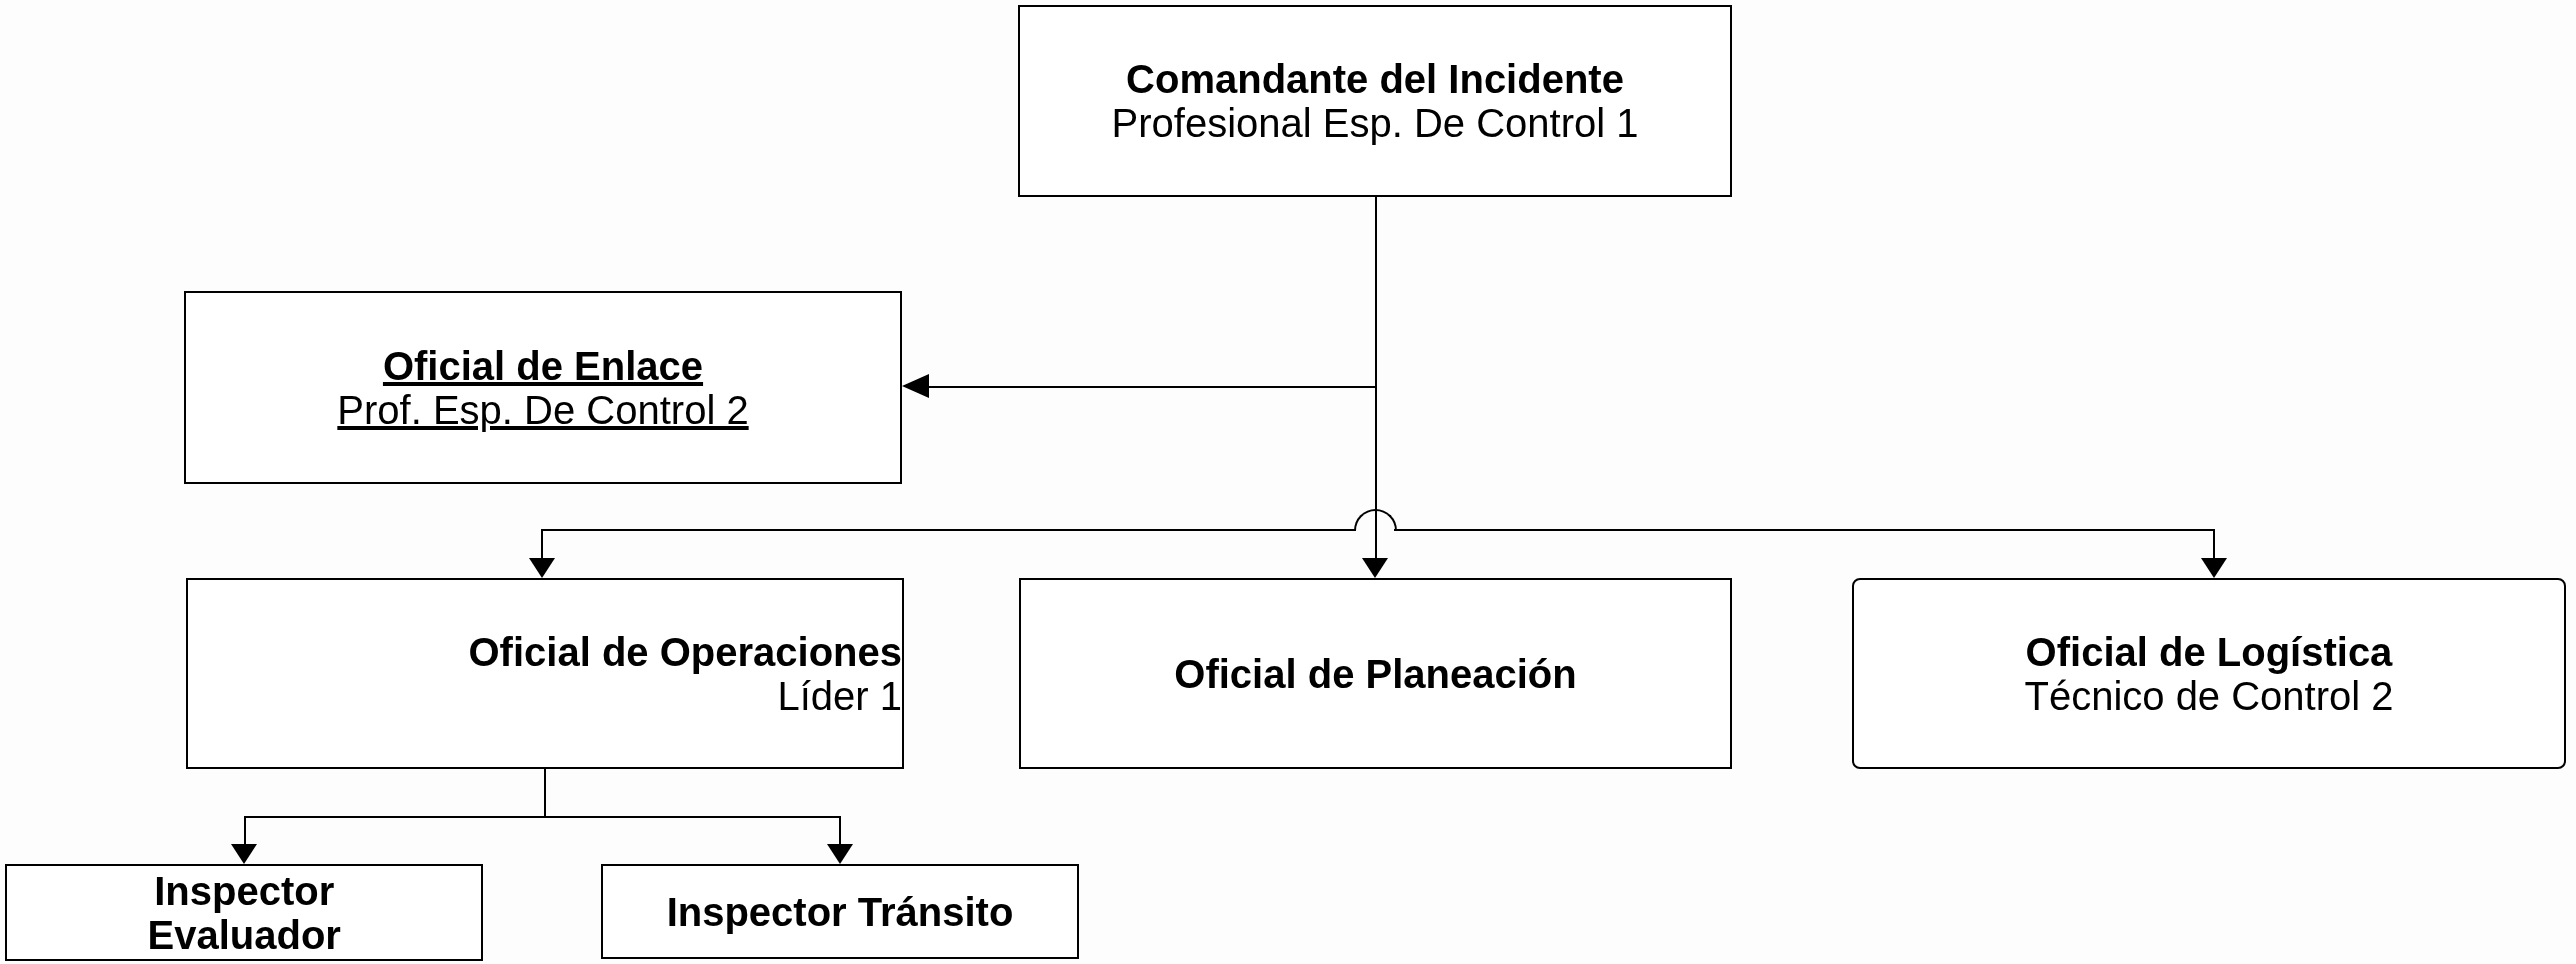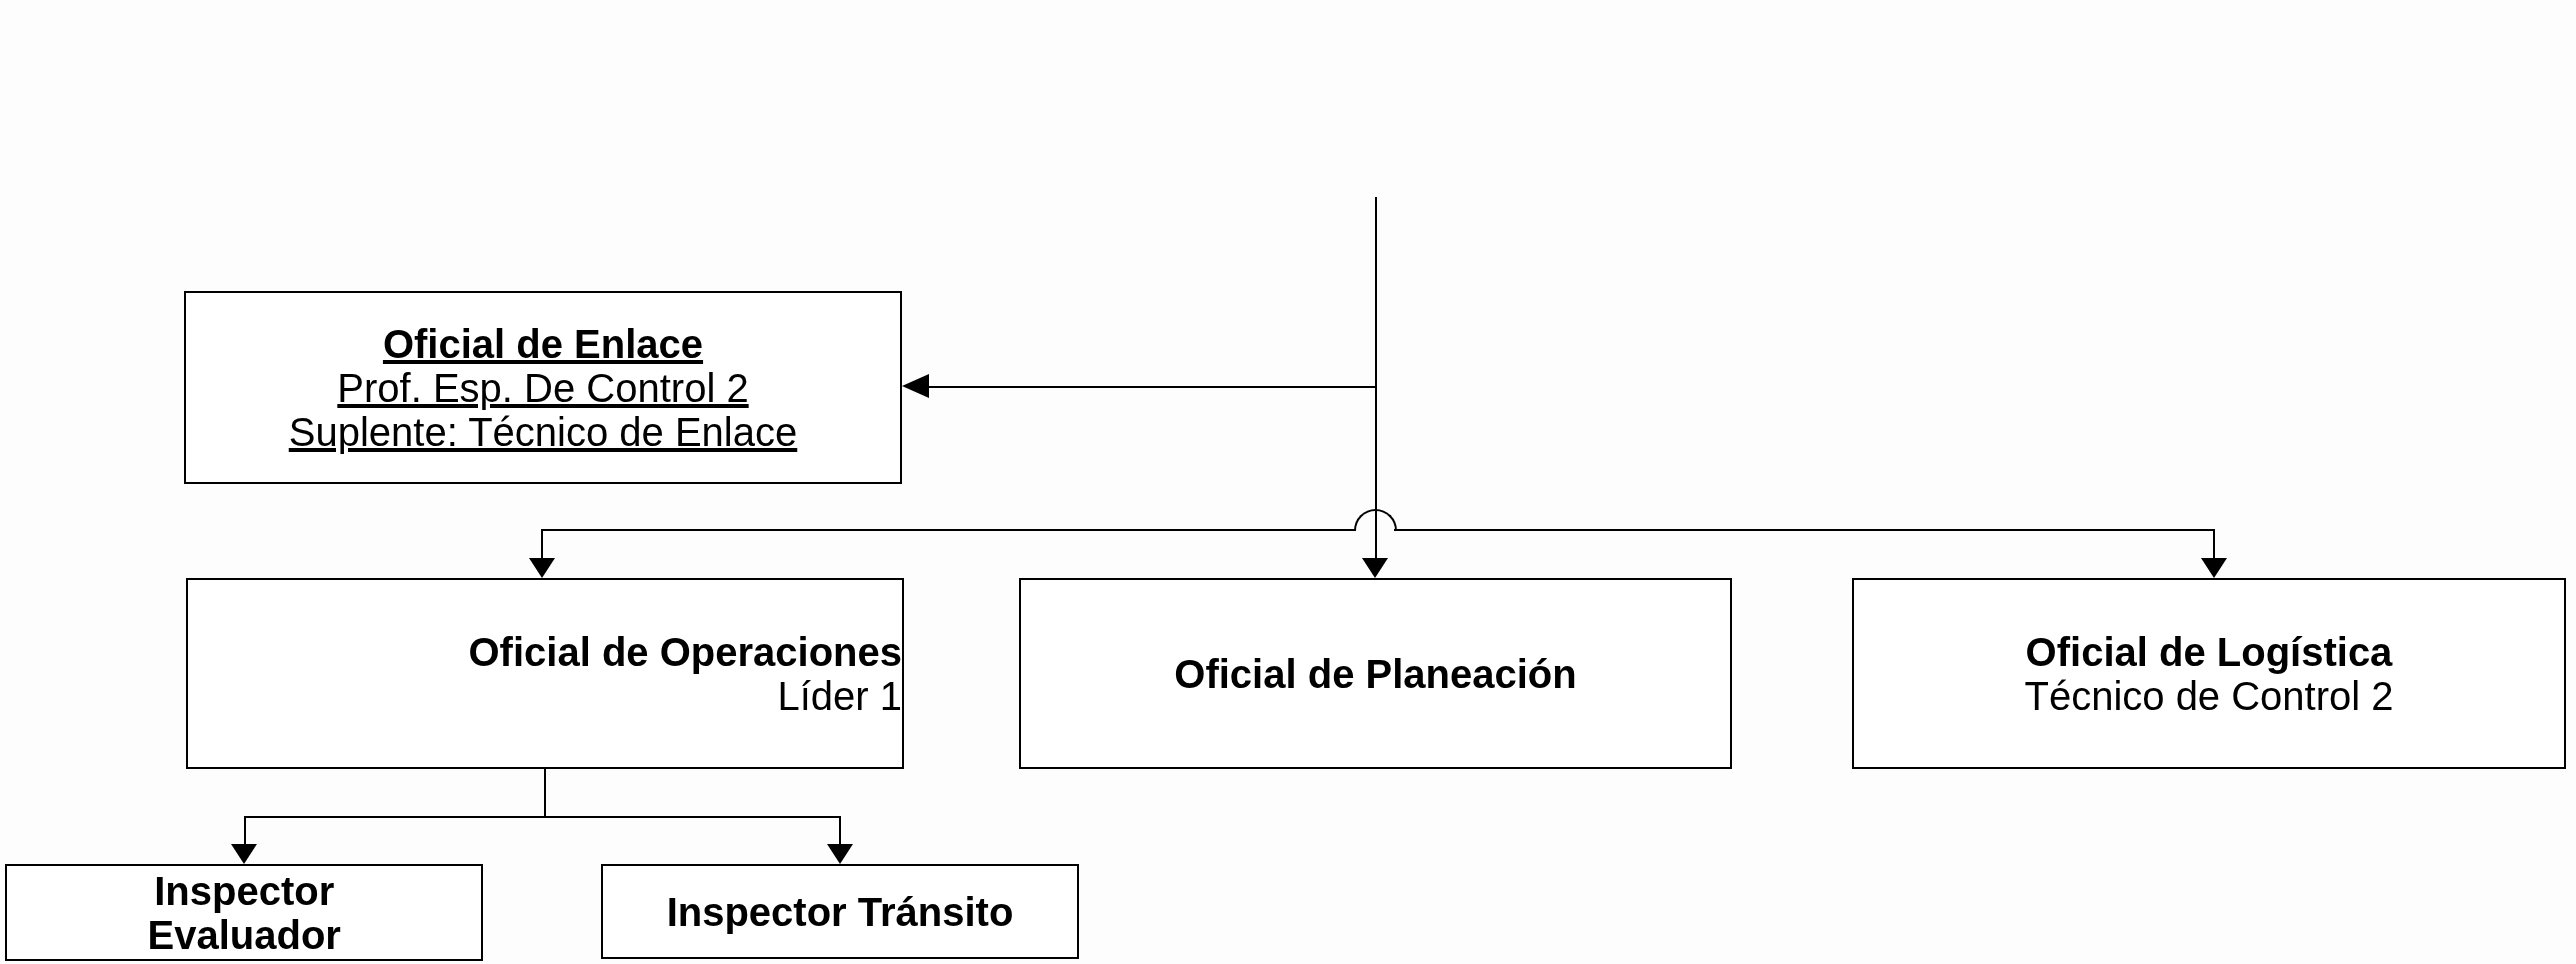--- a/index.html
+++ b/index.html
@@ -96,37 +96,40 @@
 
   <div class="vline" style="left:544px; top:769px; height:49px;"></div>
   <div class="hline" style="left:244px; top:816px; width:597px;"></div>
 
   <div class="vline" style="left:244px; top:816px; height:30px;"></div>
   <div class="arrow-down" style="left:231px; top:844px;"></div>
 
   <div class="vline" style="left:839px; top:816px; height:30px;"></div>
   <div class="arrow-down" style="left:827px; top:844px;"></div>
 
+  <div class="node" style="left:1018px; top:5.2px; width:714px; height:192px;">
+    <div class="title">Comandante del Incidente</div>
+    <div class="sub">Profesional Esp. De Control 1</div>
+  </div>
 
   <div class="node" style="left:184px; top:291px; width:718px; height:193px;text-decoration:underline;">
     <div class="title">Oficial de Enlace</div>
     <div class="sub">Prof. Esp. De Control 2</div>
-    <div class="sub">Suplente: Técnico de Enlace</div>
   </div>
 
   <div class="node" style="left:186px; top:578px; width:718px; height:191px;align-items:flex-end;">
     <div class="title">Oficial de Operaciones</div>
     <div class="sub">Líder 1</div>
   </div>
 
   <div class="node" style="left:1019px; top:578px; width:713px; height:191px;justify-content:center;">
     <div class="title">Oficial de Planeación</div>
   </div>
 
-  <div class="node" style="left:1852px; top:578px; width:714px; height:191px;">
+  <div class="node" style="left:1852px; top:578px; width:714px; height:191px;border-radius:8px;">
     <div class="title">Oficial de Logística</div>
     <div class="sub">Técnico de Control 2</div>
   </div>
 
   <div class="node" style="left:5.2px; top:864px; width:478px; height:97px;">
     <div class="title">Inspector</div>
     <div class="title">Evaluador</div>
   </div>
 
   <div class="node" style="left:601px; top:864px; width:478px; height:95px;">

